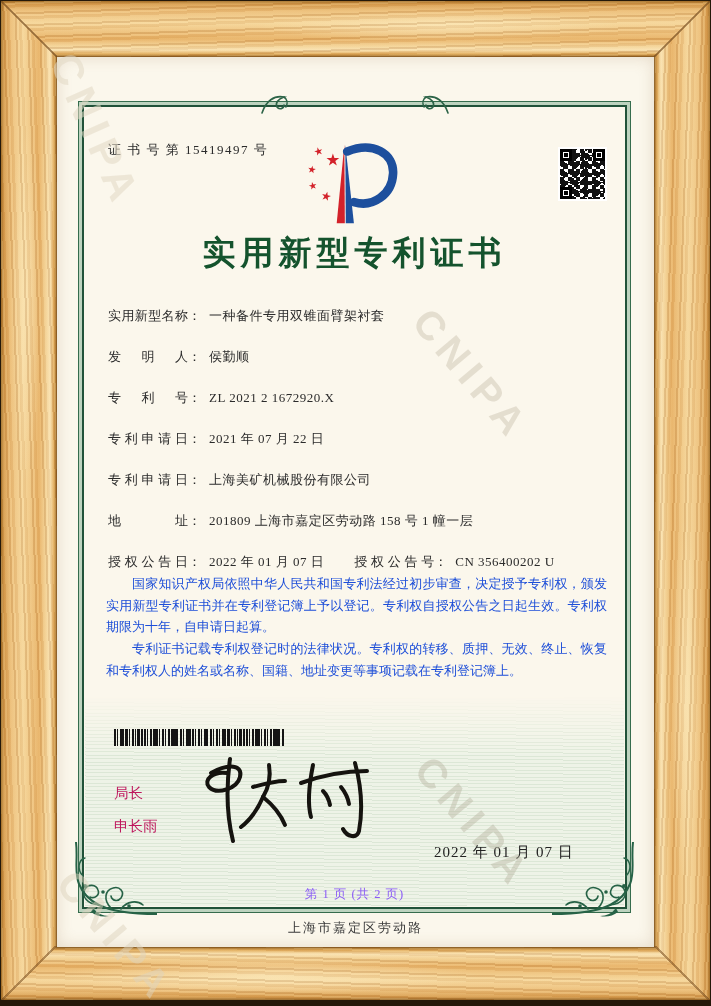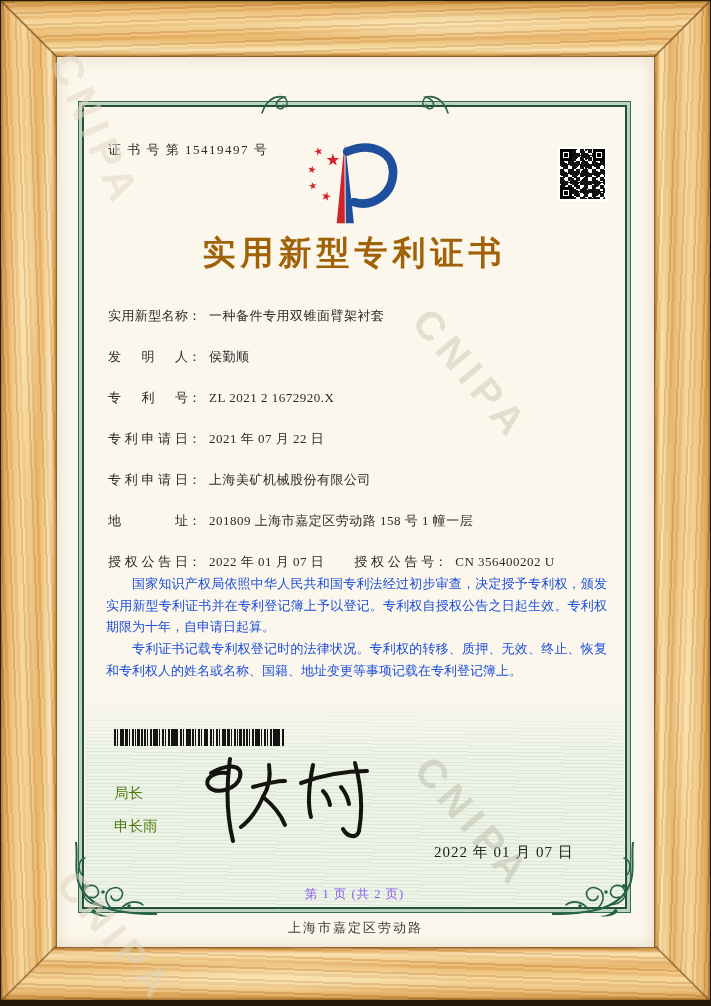--- a/index.html
+++ b/index.html
@@ -53,35 +53,35 @@
   .cert-no{position:absolute;left:30px;top:40px;font-size:13px;letter-spacing:1.5px;color:#2b2b2b;}
   .logo{position:absolute;left:226px;top:40px;width:96px;height:86px;}
   .qr{position:absolute;left:480px;top:46px;width:45px;height:50px;background:#fff;padding:2px;}
   .qr-pattern{position:relative;width:100%;height:100%;
     background-image:repeating-conic-gradient(#111 0 25%,transparent 0 50%),repeating-conic-gradient(from 45deg,#111 0 20%,transparent 0 50%);
     background-size:8px 8px,11px 9px;background-position:0 0,3px 2px;}
   .qf{position:absolute;width:12px;height:12px;border:3px solid #000;background:#fff;box-sizing:border-box;}
   .qf::after{content:"";position:absolute;inset:1px;background:#000;}
   .qf-tl{left:0;top:0;} .qf-tr{right:0;top:0;} .qf-bl{left:0;bottom:0;}
   .title{position:absolute;left:0;right:0;top:130px;text-align:center;font-size:33px;font-weight:700;
-         letter-spacing:5px;color:#a16207;}
+         letter-spacing:5px;color:#14532d;}
   .fields{position:absolute;left:30px;right:18px;top:204px;font-size:13px;color:#2b2b2b;}
   .frow{display:flex;line-height:21px;margin-bottom:20px;white-space:nowrap;}
   .flabel{display:inline-block;width:80px;text-align:justify;text-align-last:justify;}
   .fcolon{margin-right:8px;}
   .fvalue{letter-spacing:.5px;}
   .grant2{margin-left:30px;display:flex;}
   .body-text{position:absolute;left:28px;right:24px;top:472px;font-size:13px;line-height:21.7px;
              color:#1d4ed8;text-align:justify;}
   .body-text p{margin:0;text-indent:2em;}
   .barcode{position:absolute;left:36px;top:628px;width:170px;height:17px;
     background-image:
       repeating-linear-gradient(90deg,#141414 0 2px,transparent 2px 3px,#141414 3px 4px,transparent 4px 6px),
       repeating-linear-gradient(90deg,transparent 0 6px,#141414 6px 9px,transparent 9px 11px,#141414 11px 12px,transparent 12px 17px);}
-  .sig-block{position:absolute;left:36px;top:676px;font-size:14.5px;color:#4d7c0f;}
+  .sig-block{position:absolute;left:36px;top:676px;font-size:14.5px;color:#be185d;}
   .sig-block div{line-height:33px;}
   .sig-hand{position:absolute;left:105px;top:652px;width:200px;height:95px;}
   .issue-date{position:absolute;left:356px;top:742px;font-size:15px;letter-spacing:1px;color:#222;}
   .page-ind{position:absolute;left:0;right:0;top:785px;text-align:center;font-size:12.5px;color:#8b5cf6;letter-spacing:1px;}
   .flourish{position:absolute;width:84px;height:78px;}
   .fl-bl{left:-5px;bottom:-7px;}
   .fl-br{right:-5px;bottom:-7px;transform:scaleX(-1);}
   .top-orn{position:absolute;width:30px;height:26px;top:-12px;}
   .to-1{left:182px;} .to-2{left:342px;transform:scaleX(-1);}
   .footer-note{position:absolute;left:0;right:0;top:862px;text-align:center;font-size:13px;

